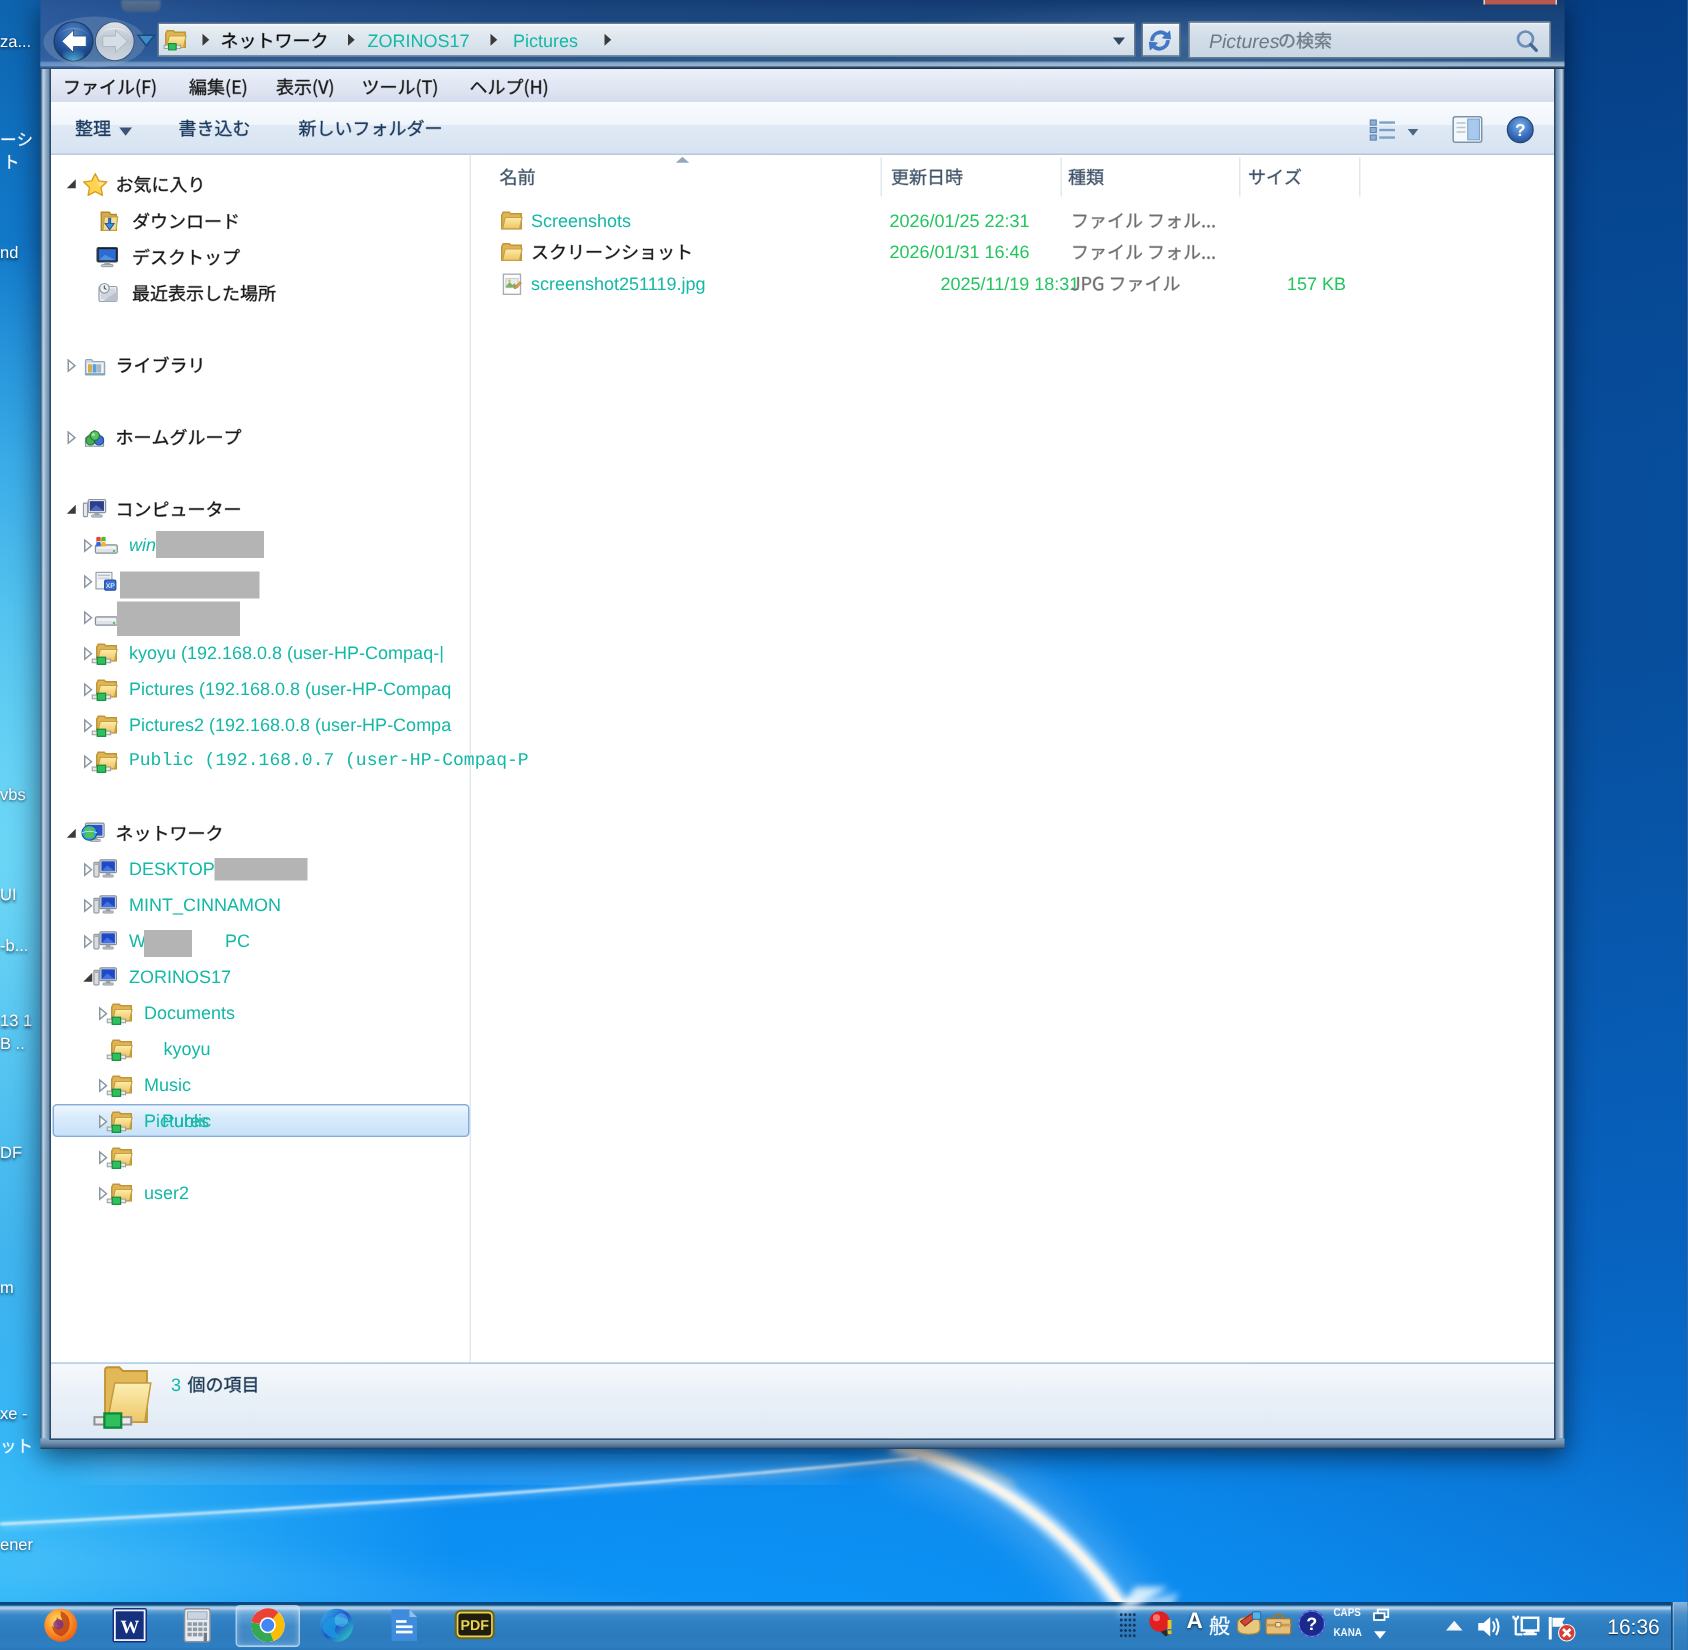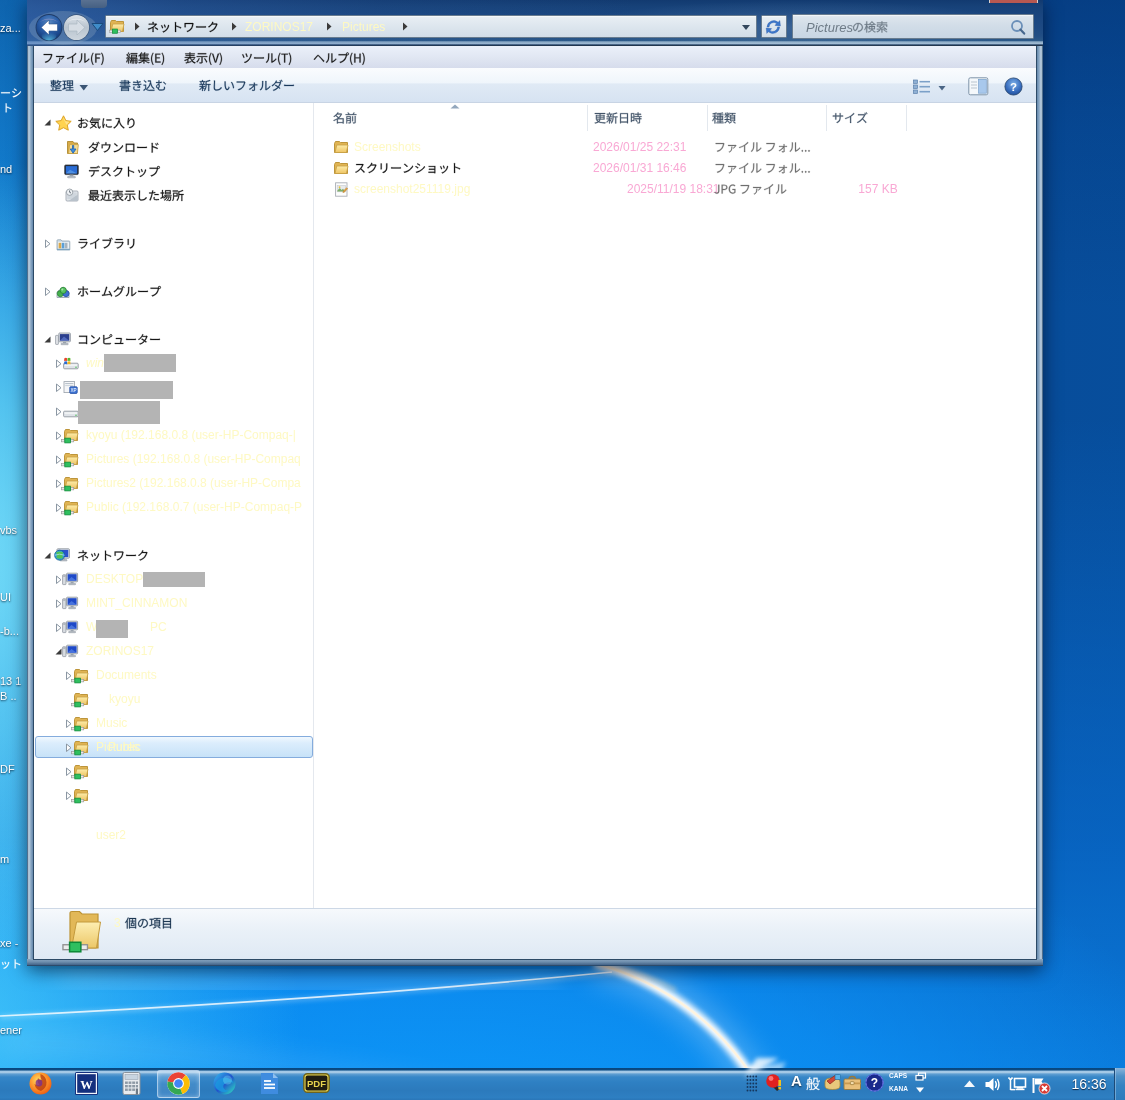--- a/index.html
+++ b/index.html
@@ -17,22 +17,22 @@
 #topsheen{position:absolute;left:0;top:0;width:1016px;height:46px;
 background:radial-gradient(36% 95% at 76% 60%, rgba(205,228,246,0.16), rgba(205,228,246,0) 62%);}
 #menubar{position:absolute;left:34px;top:46px;width:1002px;height:22px;background:linear-gradient(180deg,#ebf0fa 0%,#e0e6f2 55%,#d6dcec 100%)}
 #cmdbar{position:absolute;left:34px;top:68px;width:1002px;height:35px;
 background:linear-gradient(180deg,#fafcfe 0%,#eff5fb 45%,#e0eaf5 46%,#d7e3f2 100%);border-bottom:1px solid #c8d4e4;box-sizing:border-box}
 #mainarea{position:absolute;left:34px;top:103px;width:1002px;height:805px;background:#ffffff}
 #navsep{position:absolute;left:313px;top:103px;width:1px;height:805px;background:#e4e8ee}
 #statusbar{position:absolute;left:34px;top:908px;width:1002px;height:51px;
 background:linear-gradient(180deg,#f6f9fc 0%,#eaf1f8 40%,#dfe9f4 100%);border-top:1px solid #cdd8e6;box-sizing:border-box}
 #contentborder{position:absolute;left:33px;top:46px;width:1004px;height:914px;border:1px solid #2d4a66;border-top:none;box-sizing:border-box;pointer-events:none}
-.t12{position:absolute;font-size:12px;color:#fef9c3;white-space:pre}
-.gray{color:#f9a8d4}
+.t12{position:absolute;font-size:12px;color:#14b8a6;white-space:pre}
+.gray{color:#22c55e}
 #taskbar{position:absolute;left:0;top:1068px;width:1125px;height:32px;
 background:linear-gradient(180deg,#08457d 0%,#0a4a82 6%,#9cc4e4 10%,#b4d2ea 13%,#5e9ed2 19%,#3787c8 28%,#2e80c3 45%,#2c7abc 70%,#2e7fc2 92%,#2a76b8 100%);}
 #showdesk{position:absolute;left:1114px;top:1068px;width:11px;height:32px;
 background:linear-gradient(180deg,#8ab4da 0%,#4e91c8 25%,#3583c2 55%,#2e7cbc 100%);border-left:1px solid #1c4a78;box-shadow:inset 1px 0 0 rgba(200,226,244,.4)}
 .field{position:absolute;background:linear-gradient(180deg,#e9eff4,#dde6ee 50%,#d2dde8);border:1px solid #687c8f;border-radius:1px;box-sizing:border-box;box-shadow:inset 0 1px 1px rgba(255,255,255,.65)}
 .trayt{position:absolute;font-size:8px;font-weight:bold;color:#f4f8ff;letter-spacing:0;transform:scale(0.82,0.95);transform-origin:0 0;font-family:"Liberation Sans",sans-serif}
 svg{position:absolute;overflow:visible}
 </style></head><body>
 <div id="desktop"></div>
 <svg id="swoosh" width="1125" height="1100" viewBox="0 0 1125 1100">
@@ -234,21 +234,21 @@
 <rect x="3.2" y="3.6" width="8.2" height="6.2" fill="#e8eaec" stroke="#c3c7cc" stroke-width="0.6"></rect>
 <path d="M3.4 8.6 L5.8 6 L7.6 8 L9 6.8 L11.2 9.6 L3.4 9.6 Z" fill="#7fae6a"></path>
 <circle cx="5.6" cy="5.2" r="0.9" fill="#e8c23e"></circle>
 <path d="M9.2 9.2 L12.6 5.8 L13.6 6.8 L10.2 10.2 L8.9 10.5 Z" fill="#e8a03e" stroke="#b07820" stroke-width="0.5"></path>
   </svg>
 <div class="t12" style="left:354px;top:139.5px;">Screenshots</div>
 <div class="t12" style="left:354px;top:181.5px;">screenshot251119.jpg</div>
 <div class="t12 gray" style="left:593px;top:139.5px;">2026/01/25 22:31</div>
 <div class="t12 gray" style="left:593px;top:160.5px;">2026/01/31 16:46</div>
 <div class="t12 gray" style="left:593px;top:181.5px;margin-left:34px;">2025/11/19 18:31</div>
-<div class="t12 gray" style="left:858px;top:181.5px;width:40px;text-align:center;">157 KB</div>
+<div class="t12 gray" style="left:858px;top:181.5px;width:40px;text-align:left;">157 KB</div>
 <div style="position:absolute;left:35px;top:736px;width:278px;height:22px;border:1px solid #84acdd;border-radius:3px;
 background:linear-gradient(180deg,#f1f8fe 0%,#dcedfc 30%,#c7e2f8 100%);box-sizing:border-box"></div>
 <svg style="position:absolute;left:43px;top:118px" width="9" height="9" viewBox="0 0 9 9">
     <path d="M7.5 1.5 L7.5 7.5 L1.5 7.5 Z" fill="#3b3b3b"></path>
   </svg>
 <svg style="position:absolute;left:55px;top:115px" width="17" height="16" viewBox="0 0 17 16">
 <path d="M8.5 0.8 L10.9 5.6 L16.2 6.3 L12.3 10 L13.3 15.2 L8.5 12.7 L3.7 15.2 L4.7 10 L0.8 6.3 L6.1 5.6 Z" fill="#ffd34f" stroke="#d89c1e" stroke-width="0.9" stroke-linejoin="round"></path>
 <path d="M8.5 2.6 L10.3 6.3 L14.4 6.8 L11.4 9.7 L8.5 4 Z" fill="#ffe69a" opacity="0.8"></path>
   </svg>
 <svg style="position:absolute;left:65px;top:140px" width="15" height="15" viewBox="0 0 15 15">
@@ -414,21 +414,21 @@
 <path d="M0.5 3.5 L0.5 12.5 L13.5 12.5 L13.5 2.5 L6.5 2.5 L5.5 1.5 L1.5 1.5 Z" fill="#e0b453" stroke="#bd953a" stroke-width="1"></path>
 <path d="M1 12.5 L2.8 5 L14 5 L12.4 12.5 Z" fill="url(#fg64500)" stroke="#c6a044" stroke-width="0.8"></path>
   </svg>
 <svg style="position:absolute;left:61px;top:509px" width="15" height="8" viewBox="0 0 15 8">
 <g transform="scale(0.95)">
 <rect x="0.5" y="2.5" width="3.6" height="2.6" fill="#e8e8e8" stroke="#9a9a9a" stroke-width="0.7"></rect>
 <rect x="9.8" y="2.5" width="3.6" height="2.6" fill="#e8e8e8" stroke="#9a9a9a" stroke-width="0.7"></rect>
 <rect x="4.0" y="1.2" width="5.9" height="5.0" fill="#2fbf5f" stroke="#0d8a38" stroke-width="0.8"></rect>
 </g>
   </svg>
-<div class="t12" style="left:86px;top:500.0px;">Public (192.168.0.7 (user-HP-Compaq-P</div>
+<div class="t12" style="left:86px;top:500.0px;font-family:Liberation Mono, monospace;">Public (192.168.0.7 (user-HP-Compaq-P</div>
 <svg style="position:absolute;left:43px;top:551px" width="9" height="9" viewBox="0 0 9 9">
     <path d="M7.5 1.5 L7.5 7.5 L1.5 7.5 Z" fill="#3b3b3b"></path>
   </svg>
 <svg style="position:absolute;left:54px;top:548px" width="16" height="16" viewBox="0 0 16 16">
 <rect x="3" y="0.8" width="12.4" height="9.4" rx="0.8" fill="#dfe3e8" stroke="#858d96" stroke-width="0.8"></rect>
 <rect x="4.1" y="1.9" width="10.2" height="7.2" fill="#2a52cc"></rect>
 <rect x="8" y="10.2" width="3" height="1.4" fill="#9aa4ae"></rect>
 <rect x="6" y="11.6" width="7" height="1.3" rx="0.5" fill="#c7cdd4" stroke="#8d959d" stroke-width="0.6"></rect>
 <circle cx="5.6" cy="7.2" r="5" fill="#2e9fe0" stroke="#13588a" stroke-width="0.7"></circle>
 <path d="M2 4.4 Q5.6 2.6 9.2 4.4 Q7.4 7.2 9 10 Q5.6 11.4 2.4 10 Q3.8 7.2 2 4.4 Z" fill="#53c259"></path>
@@ -604,21 +604,21 @@
 <path d="M0.5 3.5 L0.5 12.5 L13.5 12.5 L13.5 2.5 L6.5 2.5 L5.5 1.5 L1.5 1.5 Z" fill="#e0b453" stroke="#bd953a" stroke-width="1"></path>
 <path d="M1 12.5 L2.8 5 L14 5 L12.4 12.5 Z" fill="url(#fg74788)" stroke="#c6a044" stroke-width="0.8"></path>
   </svg>
 <svg style="position:absolute;left:71px;top:797px" width="15" height="8" viewBox="0 0 15 8">
 <g transform="scale(0.95)">
 <rect x="0.5" y="2.5" width="3.6" height="2.6" fill="#e8e8e8" stroke="#9a9a9a" stroke-width="0.7"></rect>
 <rect x="9.8" y="2.5" width="3.6" height="2.6" fill="#e8e8e8" stroke="#9a9a9a" stroke-width="0.7"></rect>
 <rect x="4.0" y="1.2" width="5.9" height="5.0" fill="#2fbf5f" stroke="#0d8a38" stroke-width="0.8"></rect>
 </g>
   </svg>
-<div class="t12" style="left:96px;top:788.0px;margin-top:40px;">user2</div>
+<div class="t12" style="left:96px;top:788.0px;">user2</div>
 <svg style="position:absolute;left:62px;top:910px" width="40" height="50" viewBox="0 0 40 50">
 <defs>
       <linearGradient id="sfg" x1="0" y1="0" x2="0" y2="1">
 <stop offset="0" stop-color="#fdeeb2"></stop>
         <stop offset="1" stop-color="#ecc768"></stop>
       </linearGradient>
     </defs>
 <path d="M8 6 L8 38 L36 38 L36 4 L20 4 L17.5 1.5 L10 1.5 Q8 1.5 8 3.5 Z" fill="#e2b858" stroke="#bd9334" stroke-width="1.2"></path>
 <path d="M9.5 38 L14.5 12 L38.5 12 L34.5 38 Z" fill="url(#sfg)" stroke="#c49a3c" stroke-width="1"></path>
 <g transform="translate(0 30) scale(1.9)">

